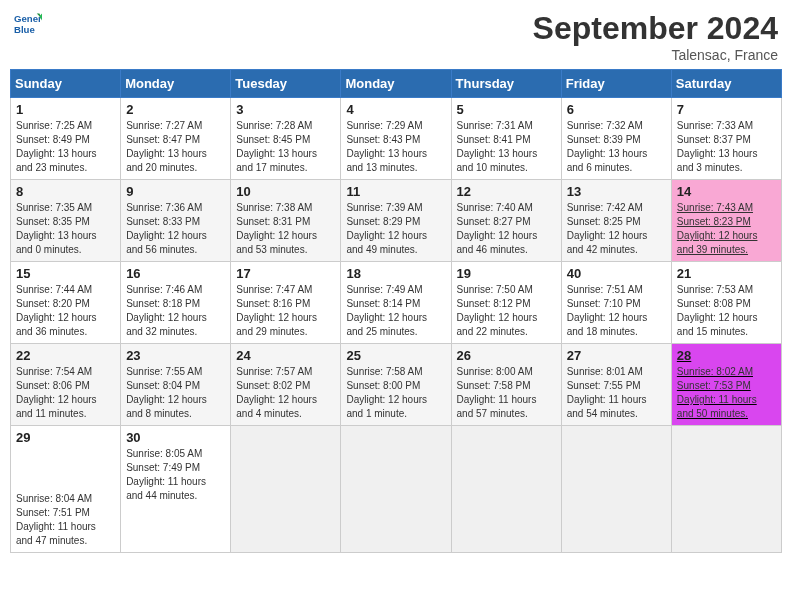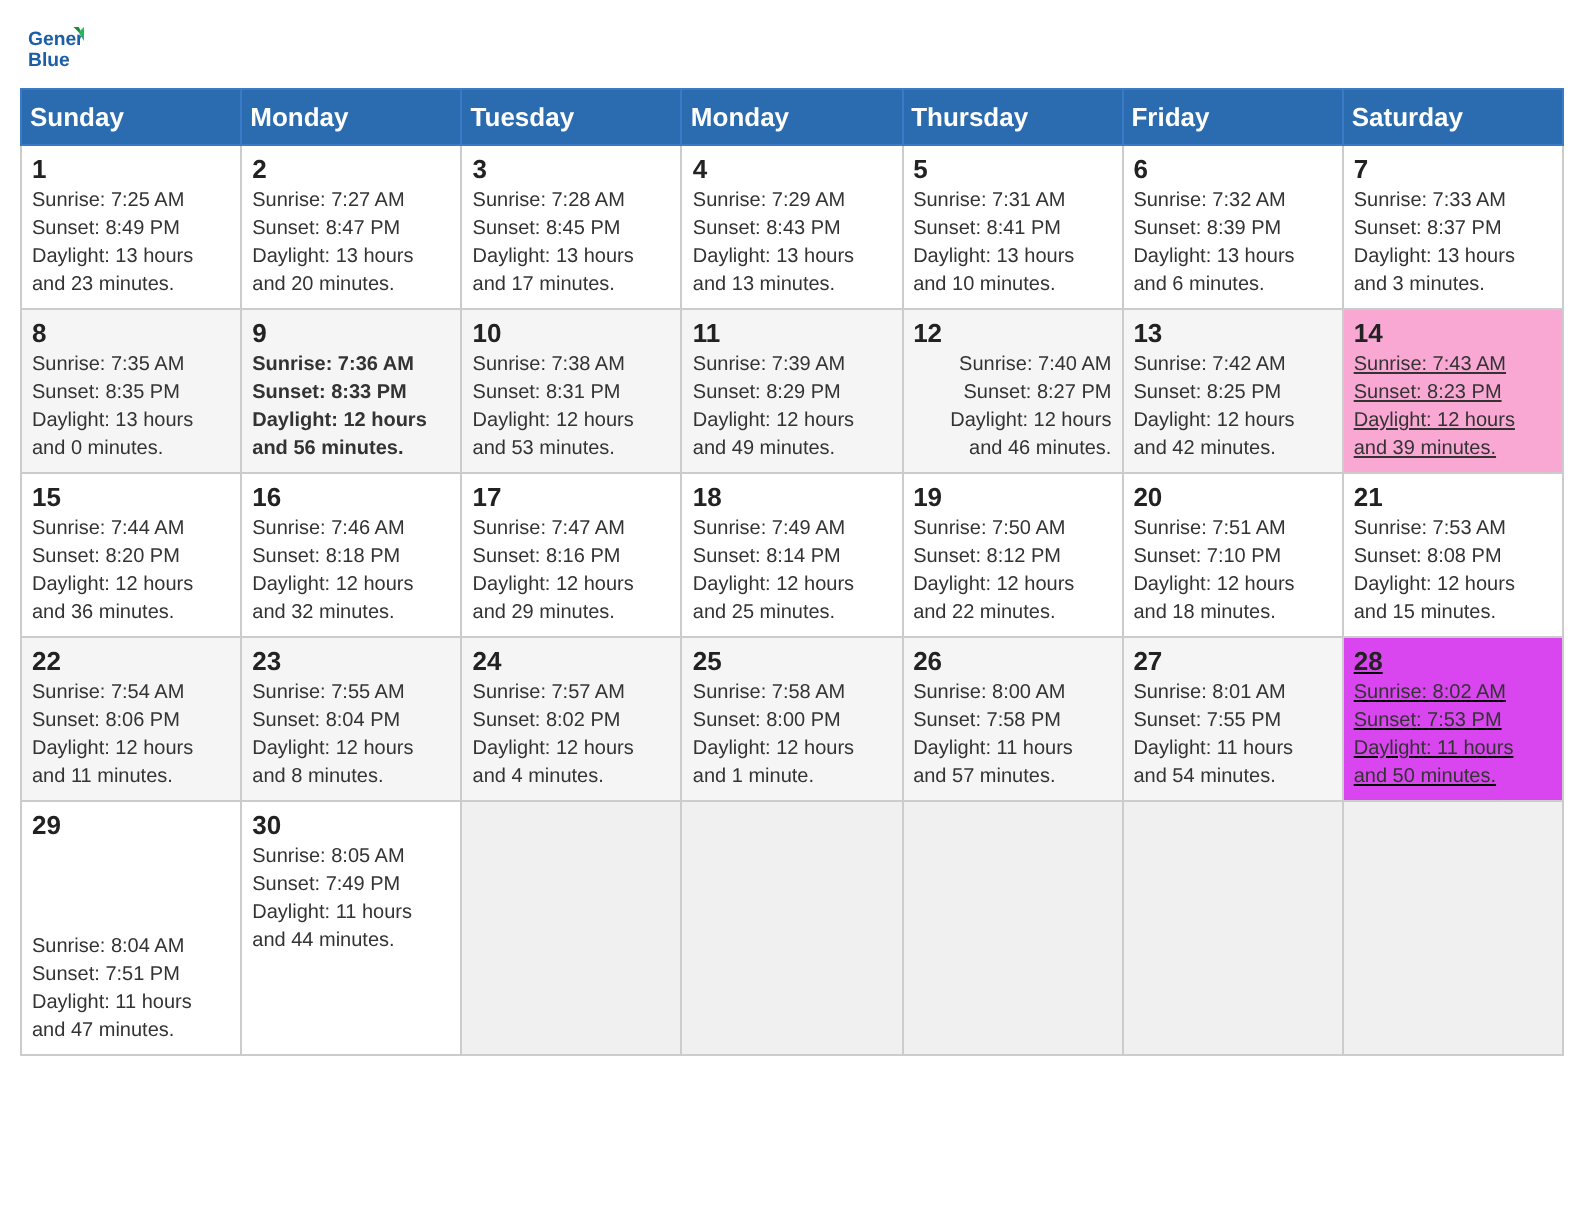--- a/index.html
+++ b/index.html
@@ -80,20 +80,24 @@
 
 <div class="header">
   <div class="logo">
     <svg class="logo-icon" viewBox="0 0 32 32" xmlns="http://www.w3.org/2000/svg">
       <text x="0" y="14" font-size="11" font-weight="bold" fill="#1a5fa8" font-family="Arial">General</text>
       <text x="0" y="26" font-size="11" font-weight="bold" fill="#1a5fa8" font-family="Arial">Blue</text>
       <polygon points="26,4 32,10 29,4" fill="#1a8c3a"></polygon>
       <polygon points="29,7 32,4 32,12" fill="#25b854"></polygon>
     </svg>
   </div>
+  <div class="title-block">
+    <div class="month-title">September 2024</div>
+    <div class="location">Talensac, France</div>
+  </div>
 </div>
 
 <table class="calendar">
   <thead>
     <tr>
     <th>Sunday</th>
         <th>Monday</th>
         <th>Tuesday</th>
         <th>Monday</th>
         <th>Thursday</th>
@@ -156,42 +160,42 @@
       <tr style="background: rgb(245, 245, 245);">
         <td style="background: rgb(245, 245, 245);">
           <span class="day-num">8</span>
           <div class="day-info" style="white-space: pre-line;">Sunrise: 7:35 AM
 Sunset: 8:35 PM
 Daylight: 13 hours
 and 0 minutes.</div>
         </td>
         <td style="background: rgb(245, 245, 245);">
           <span class="day-num">9</span>
-          <div class="day-info" style="white-space: pre-line; font-weight: bold;">Sunrise: 7:36 AM
+          <div class="day-info" style="white-space: pre-line;">Sunrise: 7:36 AM
 Sunset: 8:33 PM
 Daylight: 12 hours
 and 56 minutes.</div>
         </td>
         <td style="background: rgb(245, 245, 245);">
           <span class="day-num">10</span>
           <div class="day-info" style="white-space: pre-line;">Sunrise: 7:38 AM
 Sunset: 8:31 PM
 Daylight: 12 hours
 and 53 minutes.</div>
         </td>
         <td style="background: rgb(245, 245, 245);">
           <span class="day-num">11</span>
           <div class="day-info" style="white-space: pre-line;">Sunrise: 7:39 AM
 Sunset: 8:29 PM
 Daylight: 12 hours
 and 49 minutes.</div>
         </td>
         <td style="background: rgb(245, 245, 245);">
           <span class="day-num">12</span>
-          <div class="day-info" style="white-space: pre-line; text-align: right;">Sunrise: 7:40 AM
+          <div class="day-info" style="white-space: pre-line;">Sunrise: 7:40 AM
 Sunset: 8:27 PM
 Daylight: 12 hours
 and 46 minutes.</div>
         </td>
         <td style="background: rgb(245, 245, 245); margin-left: 32px;">
           <span class="day-num">13</span>
           <div class="day-info" style="white-space: pre-line;">Sunrise: 7:42 AM
 Sunset: 8:25 PM
 Daylight: 12 hours
 and 42 minutes.</div>
@@ -234,21 +238,21 @@
 and 25 minutes.</div>
         </td>
         <td>
           <span class="day-num">19</span>
           <div class="day-info" style="white-space: pre-line;">Sunrise: 7:50 AM
 Sunset: 8:12 PM
 Daylight: 12 hours
 and 22 minutes.</div>
         </td>
         <td>
-          <span class="day-num">20</span>
+          <span class="day-num">40</span>
           <div class="day-info" style="white-space: pre-line;">Sunrise: 7:51 AM
 Sunset: 7:10 PM
 Daylight: 12 hours
 and 18 minutes.</div>
         </td>
         <td>
           <span class="day-num">21</span>
           <div class="day-info" style="white-space: pre-line;">Sunrise: 7:53 AM
 Sunset: 8:08 PM
 Daylight: 12 hours

